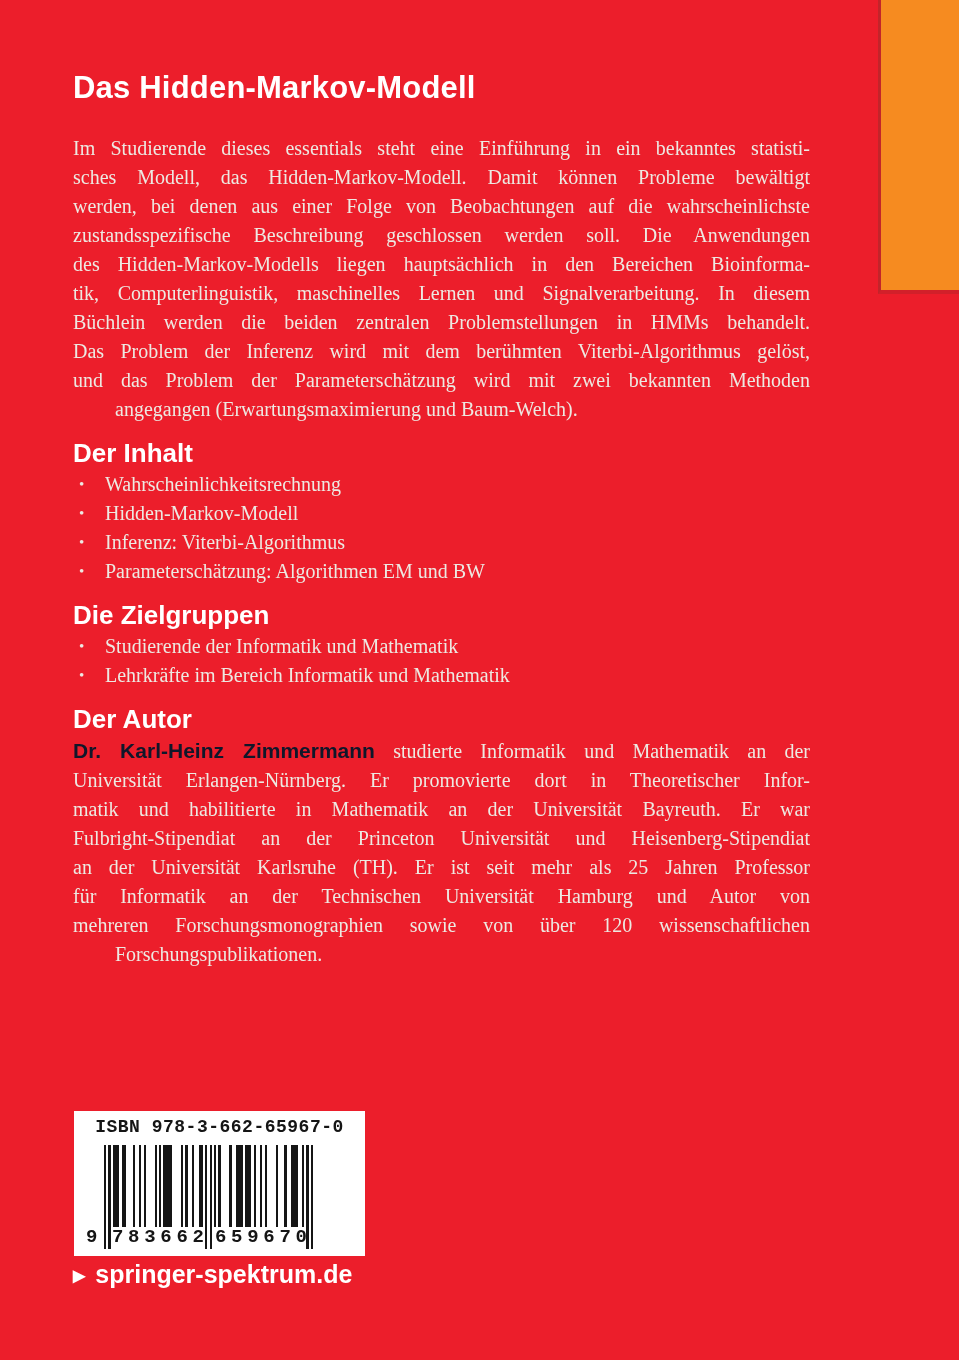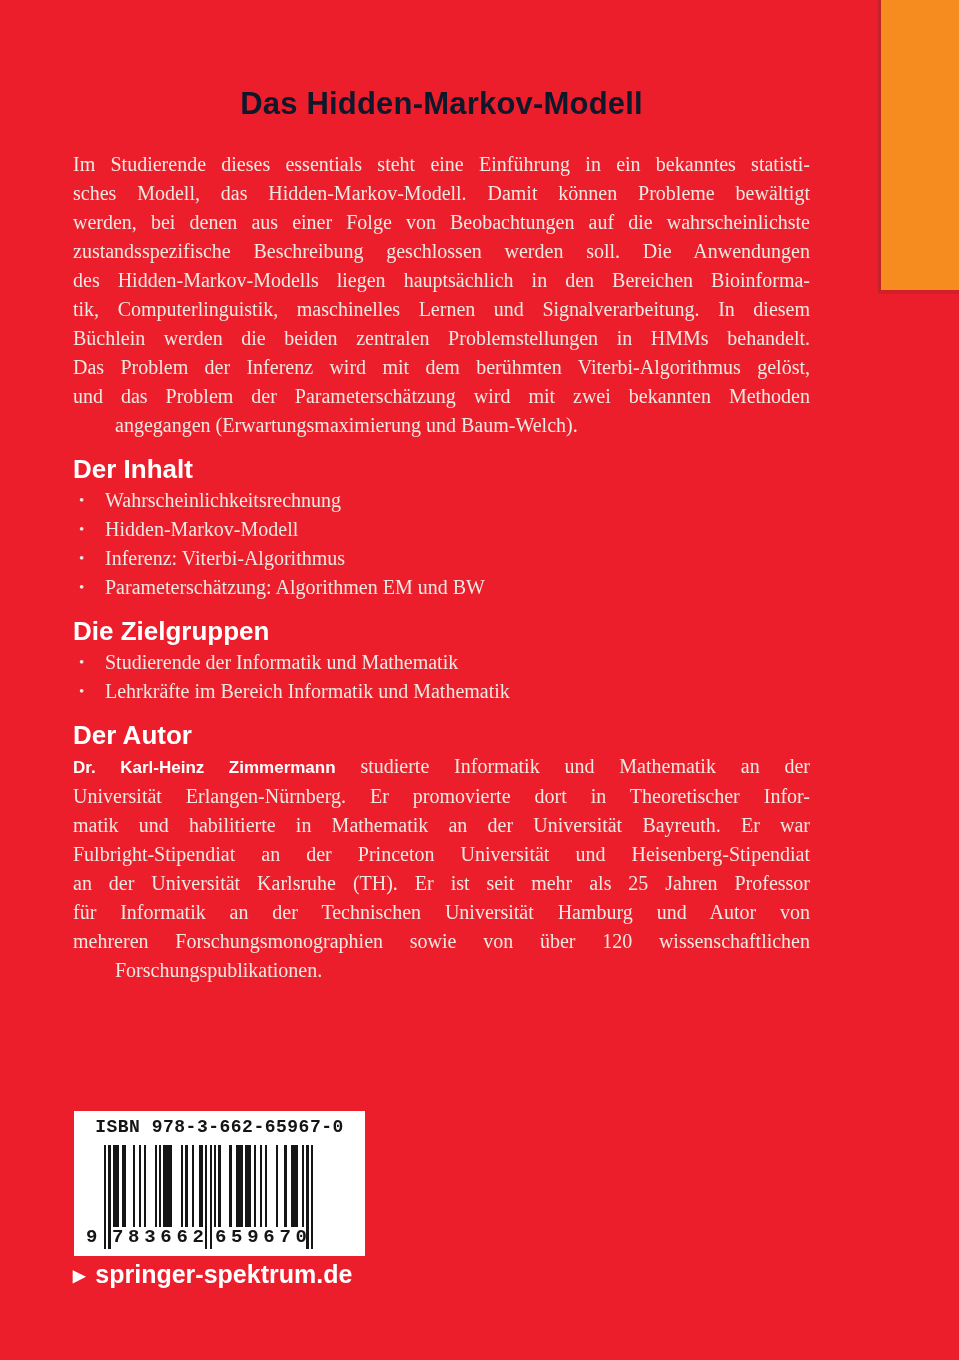--- a/index.html
+++ b/index.html
@@ -11,33 +11,33 @@
   .orange-corner {
     position:absolute; left:878px; top:0; width:81px; height:290px;
     background:#F68B20;
     border-left:3px solid #C2242A; border-bottom:4px solid #D2202A;
   }
   .content {
     position:absolute; left:73px; top:70px; width:737px;
     color:#EDE9E2;
   }
   .book-title {
-    margin:16px; font-family:"Liberation Sans", sans-serif; font-weight:700;
-    font-size:31px; line-height:36px; color:#0f172a; letter-spacing:0.2px;text-align:center;
+    margin:0; font-family:"Liberation Sans", sans-serif; font-weight:700;
+    font-size:31px; line-height:36px; color:#ffffff; letter-spacing:0.2px;
   }
   .synopsis { margin-top:28px; font-size:20px; }
   .textline {
     line-height:29px; white-space:nowrap;
     text-align:justify; text-align-last:justify; text-justify:inter-word;
   }
   .textline.last { text-align-last:left;margin-left:42px; }
   .term-italic { }
   .term-bold-sans {
     font-family:"Liberation Sans", sans-serif; font-weight:700;
-    font-size:17px; color:#ffffff;
+    font-size:21px; color:#0f172a;
   }
   .section-heading {
     font-family:"Liberation Sans", sans-serif; font-weight:700;
     font-size:26px; line-height:26px; color:#FFFFFF;
     margin:16px 0 4px 0;
   }
   .bullet-list { font-size:20px; }
   .bullet-item { display:flex; line-height:29px; }
   .bullet-marker { flex:0 0 26px; padding-left:6px; font-size:15px; }
   .author-lines { font-size:20px; }

